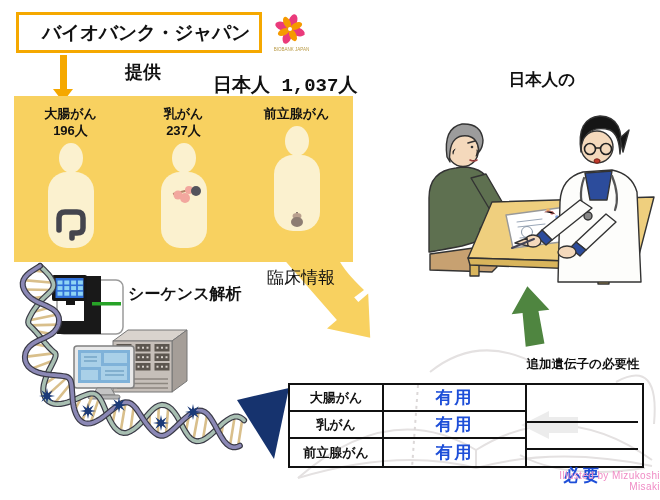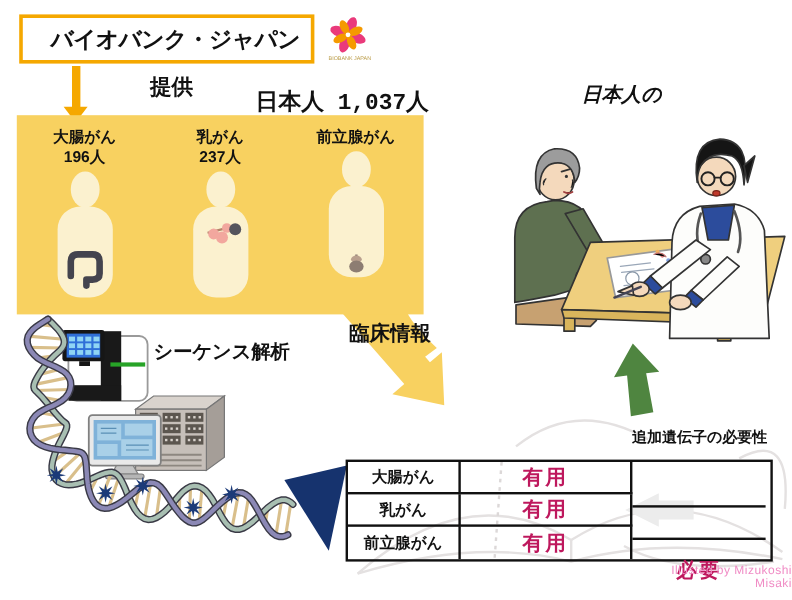--- a/index.html
+++ b/index.html
@@ -22,37 +22,37 @@
   .provide-head{left:53px;top:89px;width:0;height:0;border-left:10px solid transparent;
     border-right:10px solid transparent;border-top:13px solid #F5A800;}
   .provide-label{left:81px;top:60px;font-size:18px;font-weight:700;margin-left:44px;}
   .total-label{left:213px;top:72px;font-size:19px;font-weight:700;font-family:Liberation Mono, monospace;}
   
   .cohort-box{left:14px;top:96px;width:339px;height:166px;background:#F8D160;
     display:flex;padding-top:9px;box-sizing:border-box;}
   .cohort-group{flex:1;text-align:center;font-size:13px;font-weight:700;line-height:1.32;}
   .figure-svg{display:block;margin:3px auto 0;}
   
-  .clinical-label{left:267px;top:266px;font-size:17px;font-weight:700;margin-left:24px;}
+  .clinical-label{left:267px;top:266px;font-size:17px;font-weight:400;}
   .genome-label{left:128px;top:283px;font-size:16px;font-weight:700;line-height:1.4;}
-  .outcome-heading{left:400px;top:69px;width:236px;text-align:center;font-size:16.5px;
-    font-weight:700;line-height:1.25;font-style:italic;}
+  .outcome-heading{left:424px;top:69px;width:236px;text-align:center;font-size:16.5px;
+    font-weight:700;line-height:1.25;}
   
   .nccn-header{left:366px;top:348px;width:168px;text-align:center;font-size:12.5px;
     font-weight:700;line-height:1.2;}
   .additional-header{left:524px;top:356px;width:118px;text-align:center;font-size:12.5px;font-weight:700;}
   
   .results-table{left:288px;top:383px;width:352px;border:2px solid #111;
     display:grid;grid-template-columns:94px 143px 111px;grid-auto-rows:27px;background:transparent;}
   .cell{display:flex;align-items:center;justify-content:center;border-right:2px solid #111;
     border-bottom:2px solid #111;box-sizing:border-box;}
   .cell:nth-child(3n){border-right:none;margin-top:36px;}
   .cell.lastrow{border-bottom:none;}
   .cell-label{font-size:13px;font-weight:700;}
-  .cell-result{font-size:17px;font-weight:700;color:#be185d;letter-spacing:2px;text-align:center;}
+  .cell-result{font-size:17px;font-weight:700;color:#1d4ed8;letter-spacing:2px;text-align:center;}
   .credit{left:533px;top:470px;font-size:10px;color:#F08CC5;letter-spacing:0.4px;text-align:right;}
 </style>
 </head>
 <body>
 
 <div class="stage">
 
   <svg id="art" width="660" height="500" viewBox="0 0 660 500">
 
     <g stroke="#e4e1e1" fill="none" stroke-width="2">

